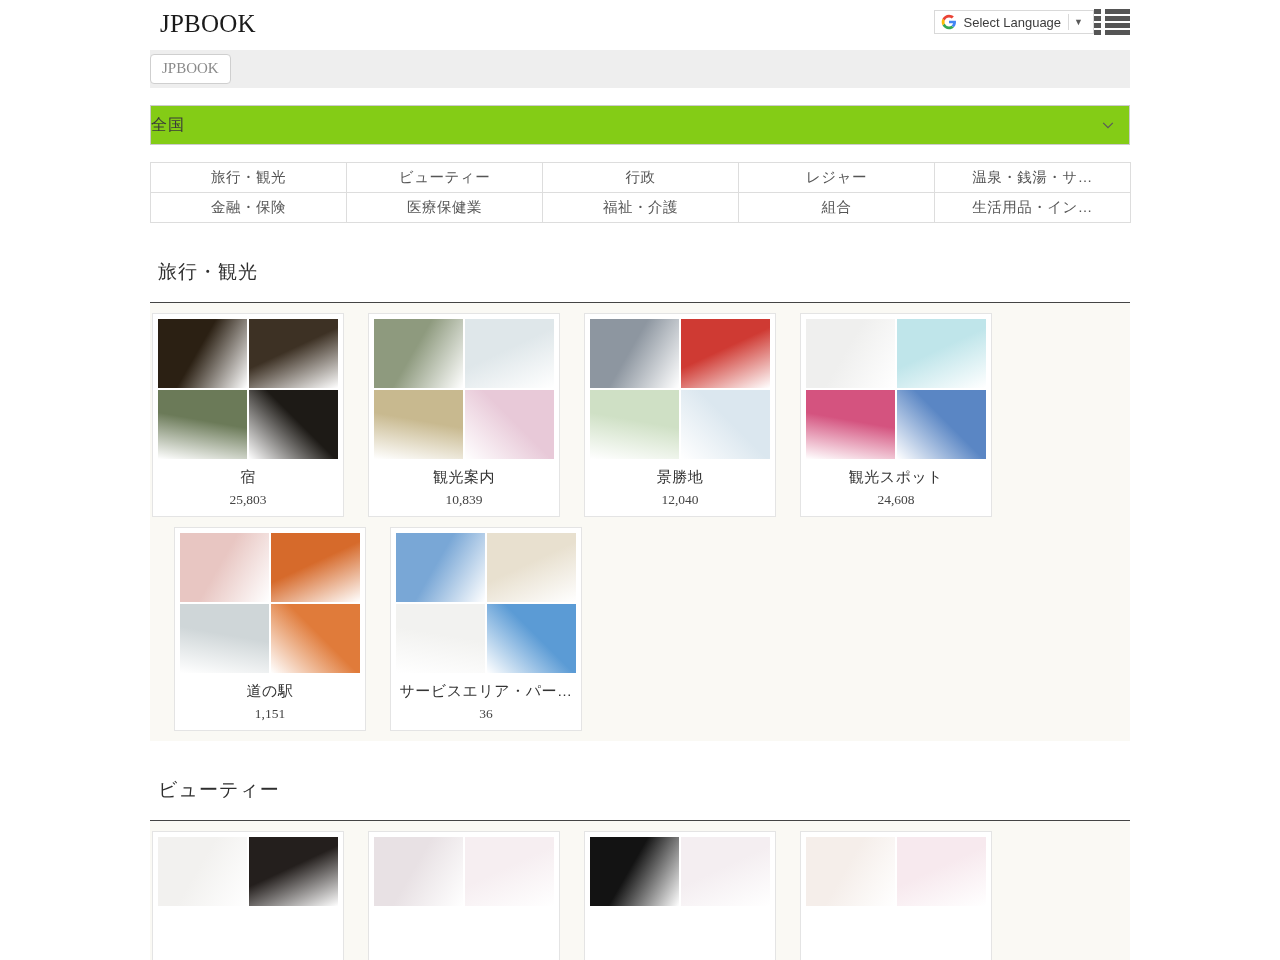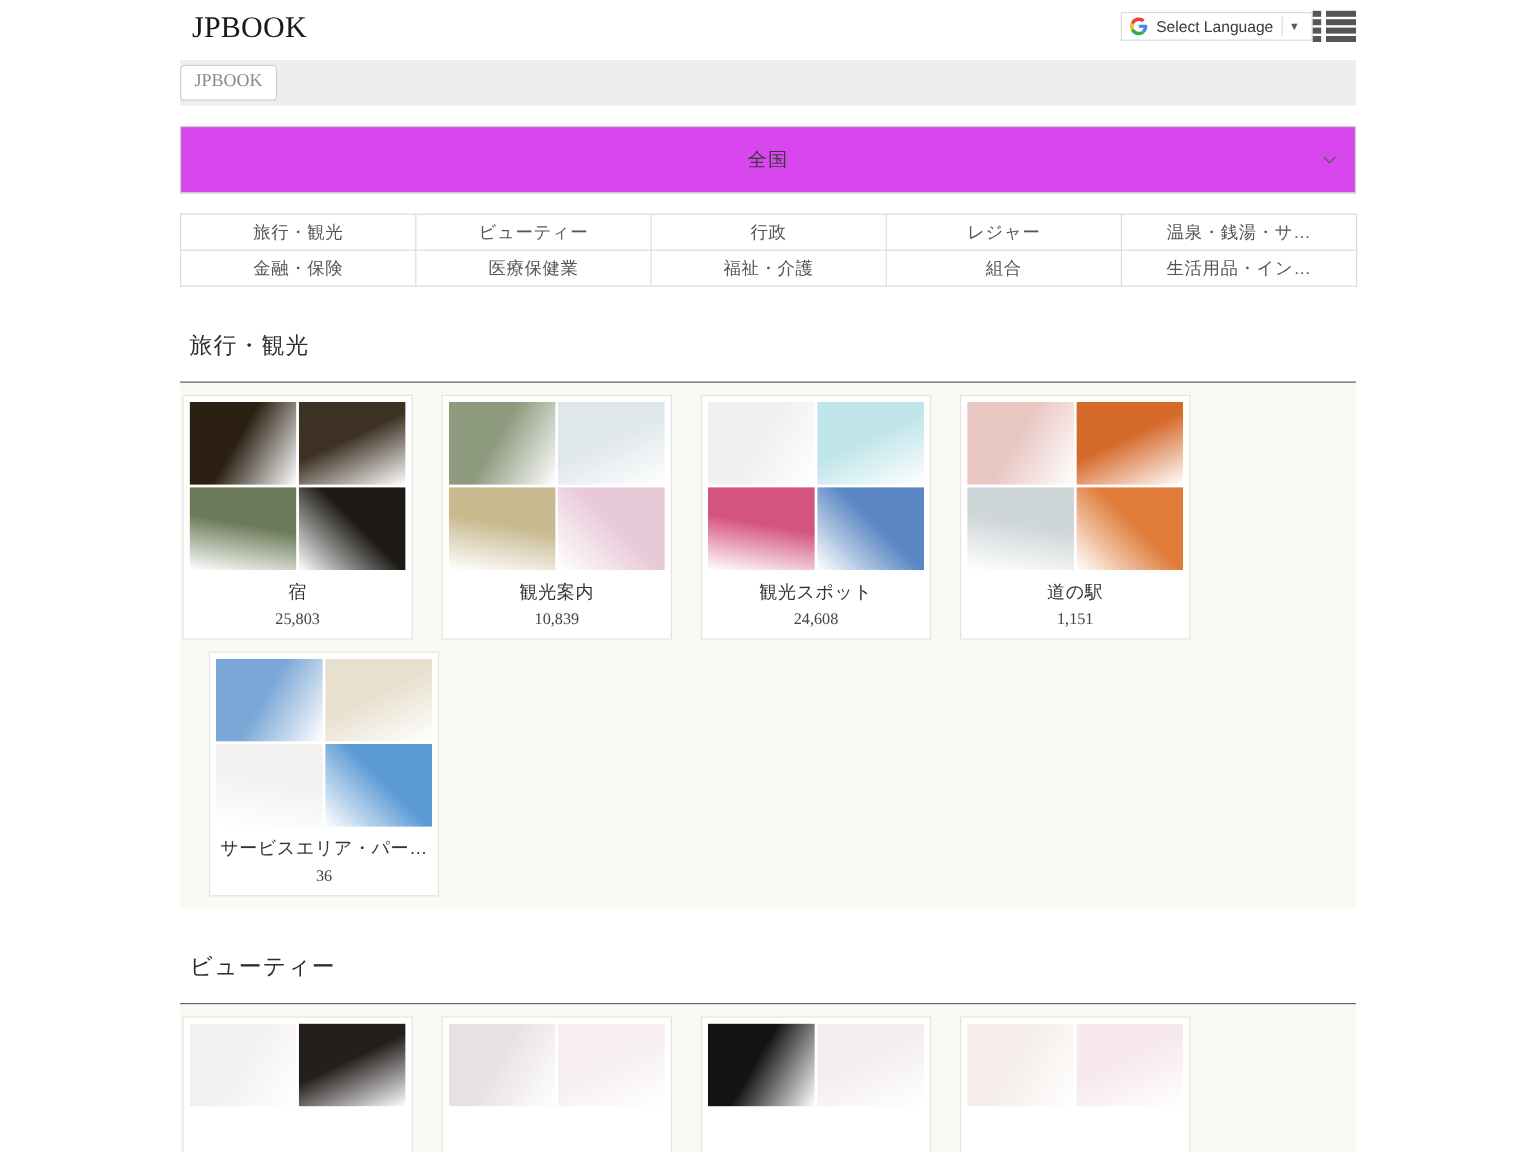--- a/index.html
+++ b/index.html
@@ -80,26 +80,25 @@
     border: 1px solid #cfcfcf;
     border-radius: 4px;
     padding: 6px 11px 7px 11px;
     line-height: 1;
   }
 
   
   .region-wrap { margin: 17px 150px 0 150px; }
   .region-select {
     position: relative;
-    height: 56px;
+    height: 40px;
     border: 1px solid #cccccc;
-    background: #d946ef;
+    background: #84cc16;
     display: flex;
     align-items: center;
-    justify-content: center;
   }
   .region-select .value {
     font-size: 16px;
     color: #3a3a3a;
     letter-spacing: 1px;
   }
   .chev {
     position: absolute;
     right: 14px; top: 50%;
     transform: translateY(-50%);
@@ -295,20 +294,38 @@
             <div class="q">
               <div class="ph" style="background: linear-gradient(225deg, rgb(232, 201, 216) 0%, rgb(232, 201, 216) 45%, rgba(255, 255, 255, 0.35) 100%);"></div>
             </div>
           </div>
           <div class="card-title">観光案内</div>
           <div class="card-count">10,839</div>
         </div>
         <div class="card">
           <div class="thumb">
             <div class="q">
+              <div class="ph" style="background: linear-gradient(120deg, rgb(141, 150, 160) 0%, rgb(141, 150, 160) 45%, rgba(255, 255, 255, 0.35) 100%);"></div>
+            </div>
+            <div class="q">
+              <div class="ph" style="background: linear-gradient(155deg, rgb(207, 58, 51) 0%, rgb(207, 58, 51) 45%, rgba(255, 255, 255, 0.35) 100%);"></div>
+            </div>
+            <div class="q">
+              <div class="ph" style="background: linear-gradient(190deg, rgb(207, 224, 197) 0%, rgb(207, 224, 197) 45%, rgba(255, 255, 255, 0.35) 100%);"></div>
+            </div>
+            <div class="q">
+              <div class="ph" style="background: linear-gradient(225deg, rgb(219, 231, 239) 0%, rgb(219, 231, 239) 45%, rgba(255, 255, 255, 0.35) 100%);"></div>
+            </div>
+          </div>
+          <div class="card-title">景勝地</div>
+          <div class="card-count">12,040</div>
+        </div>
+        <div class="card">
+          <div class="thumb">
+            <div class="q">
               <div class="ph" style="background: linear-gradient(120deg, rgb(239, 239, 238) 0%, rgb(239, 239, 238) 45%, rgba(255, 255, 255, 0.35) 100%);"></div>
             </div>
             <div class="q">
               <div class="ph" style="background: linear-gradient(155deg, rgb(191, 229, 234) 0%, rgb(191, 229, 234) 45%, rgba(255, 255, 255, 0.35) 100%);"></div>
             </div>
             <div class="q">
               <div class="ph" style="background: linear-gradient(190deg, rgb(212, 83, 127) 0%, rgb(212, 83, 127) 45%, rgba(255, 255, 255, 0.35) 100%);"></div>
             </div>
             <div class="q">
               <div class="ph" style="background: linear-gradient(225deg, rgb(90, 134, 196) 0%, rgb(90, 134, 196) 45%, rgba(255, 255, 255, 0.35) 100%);"></div>

